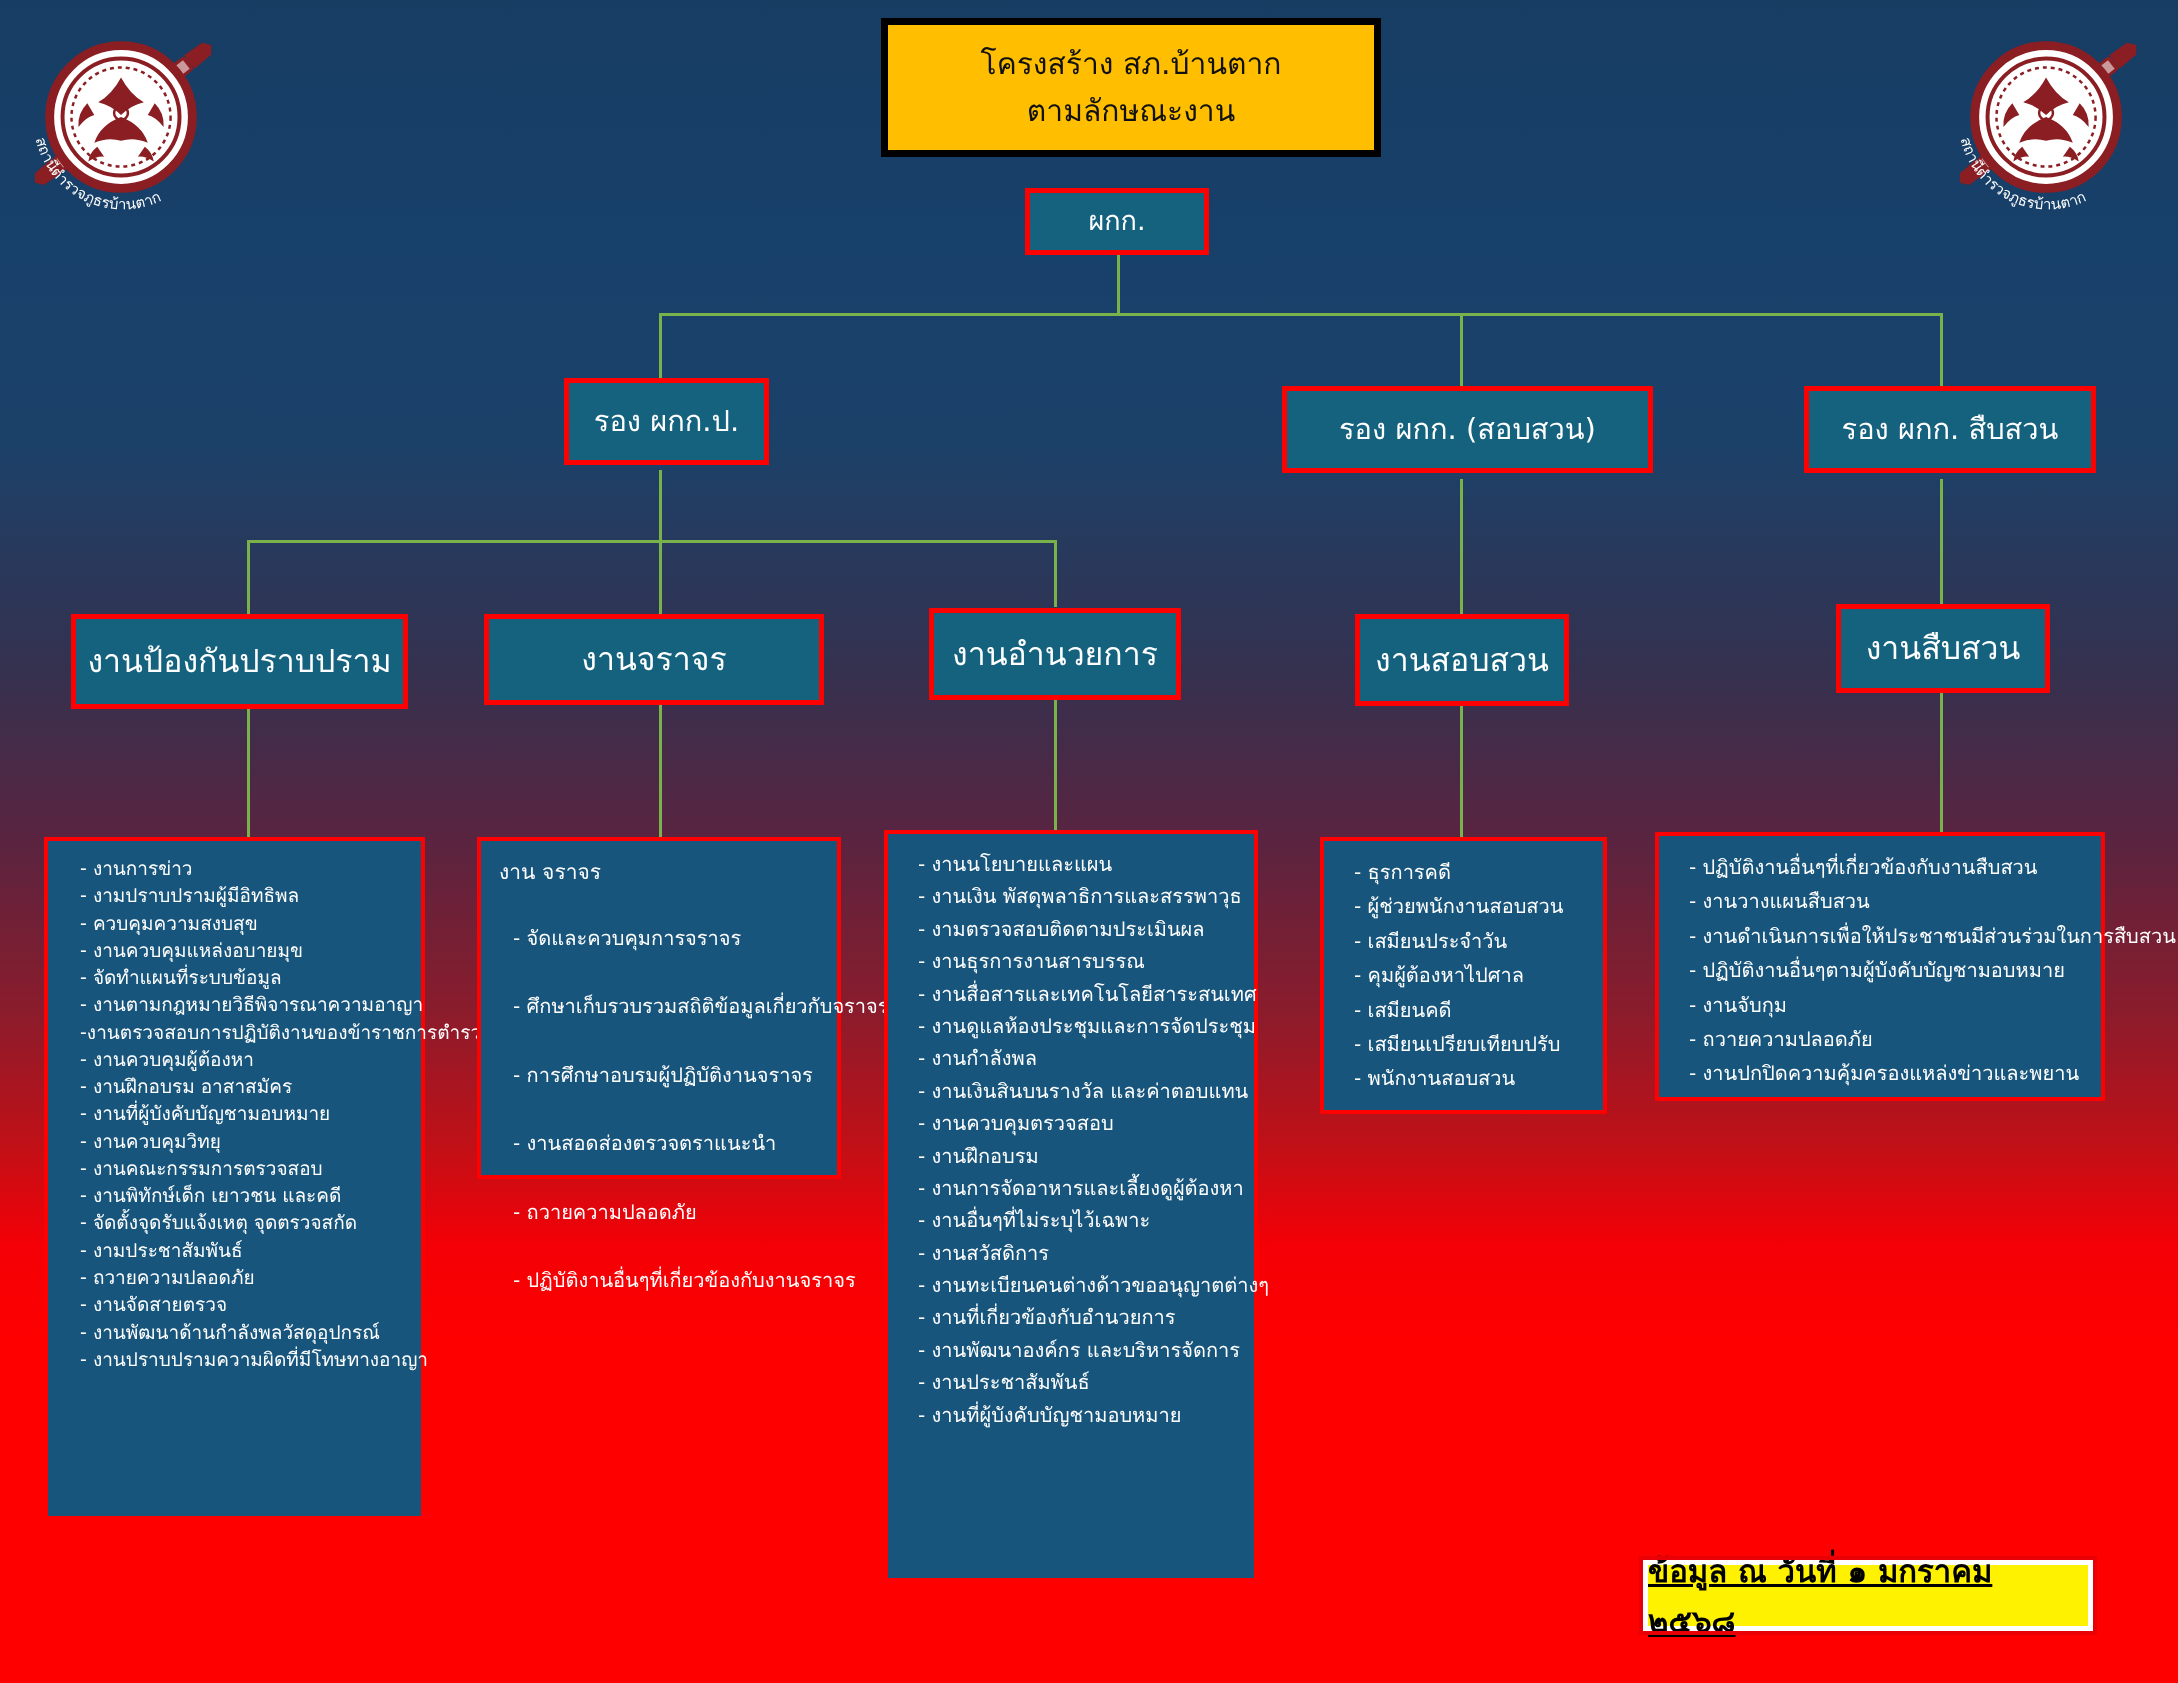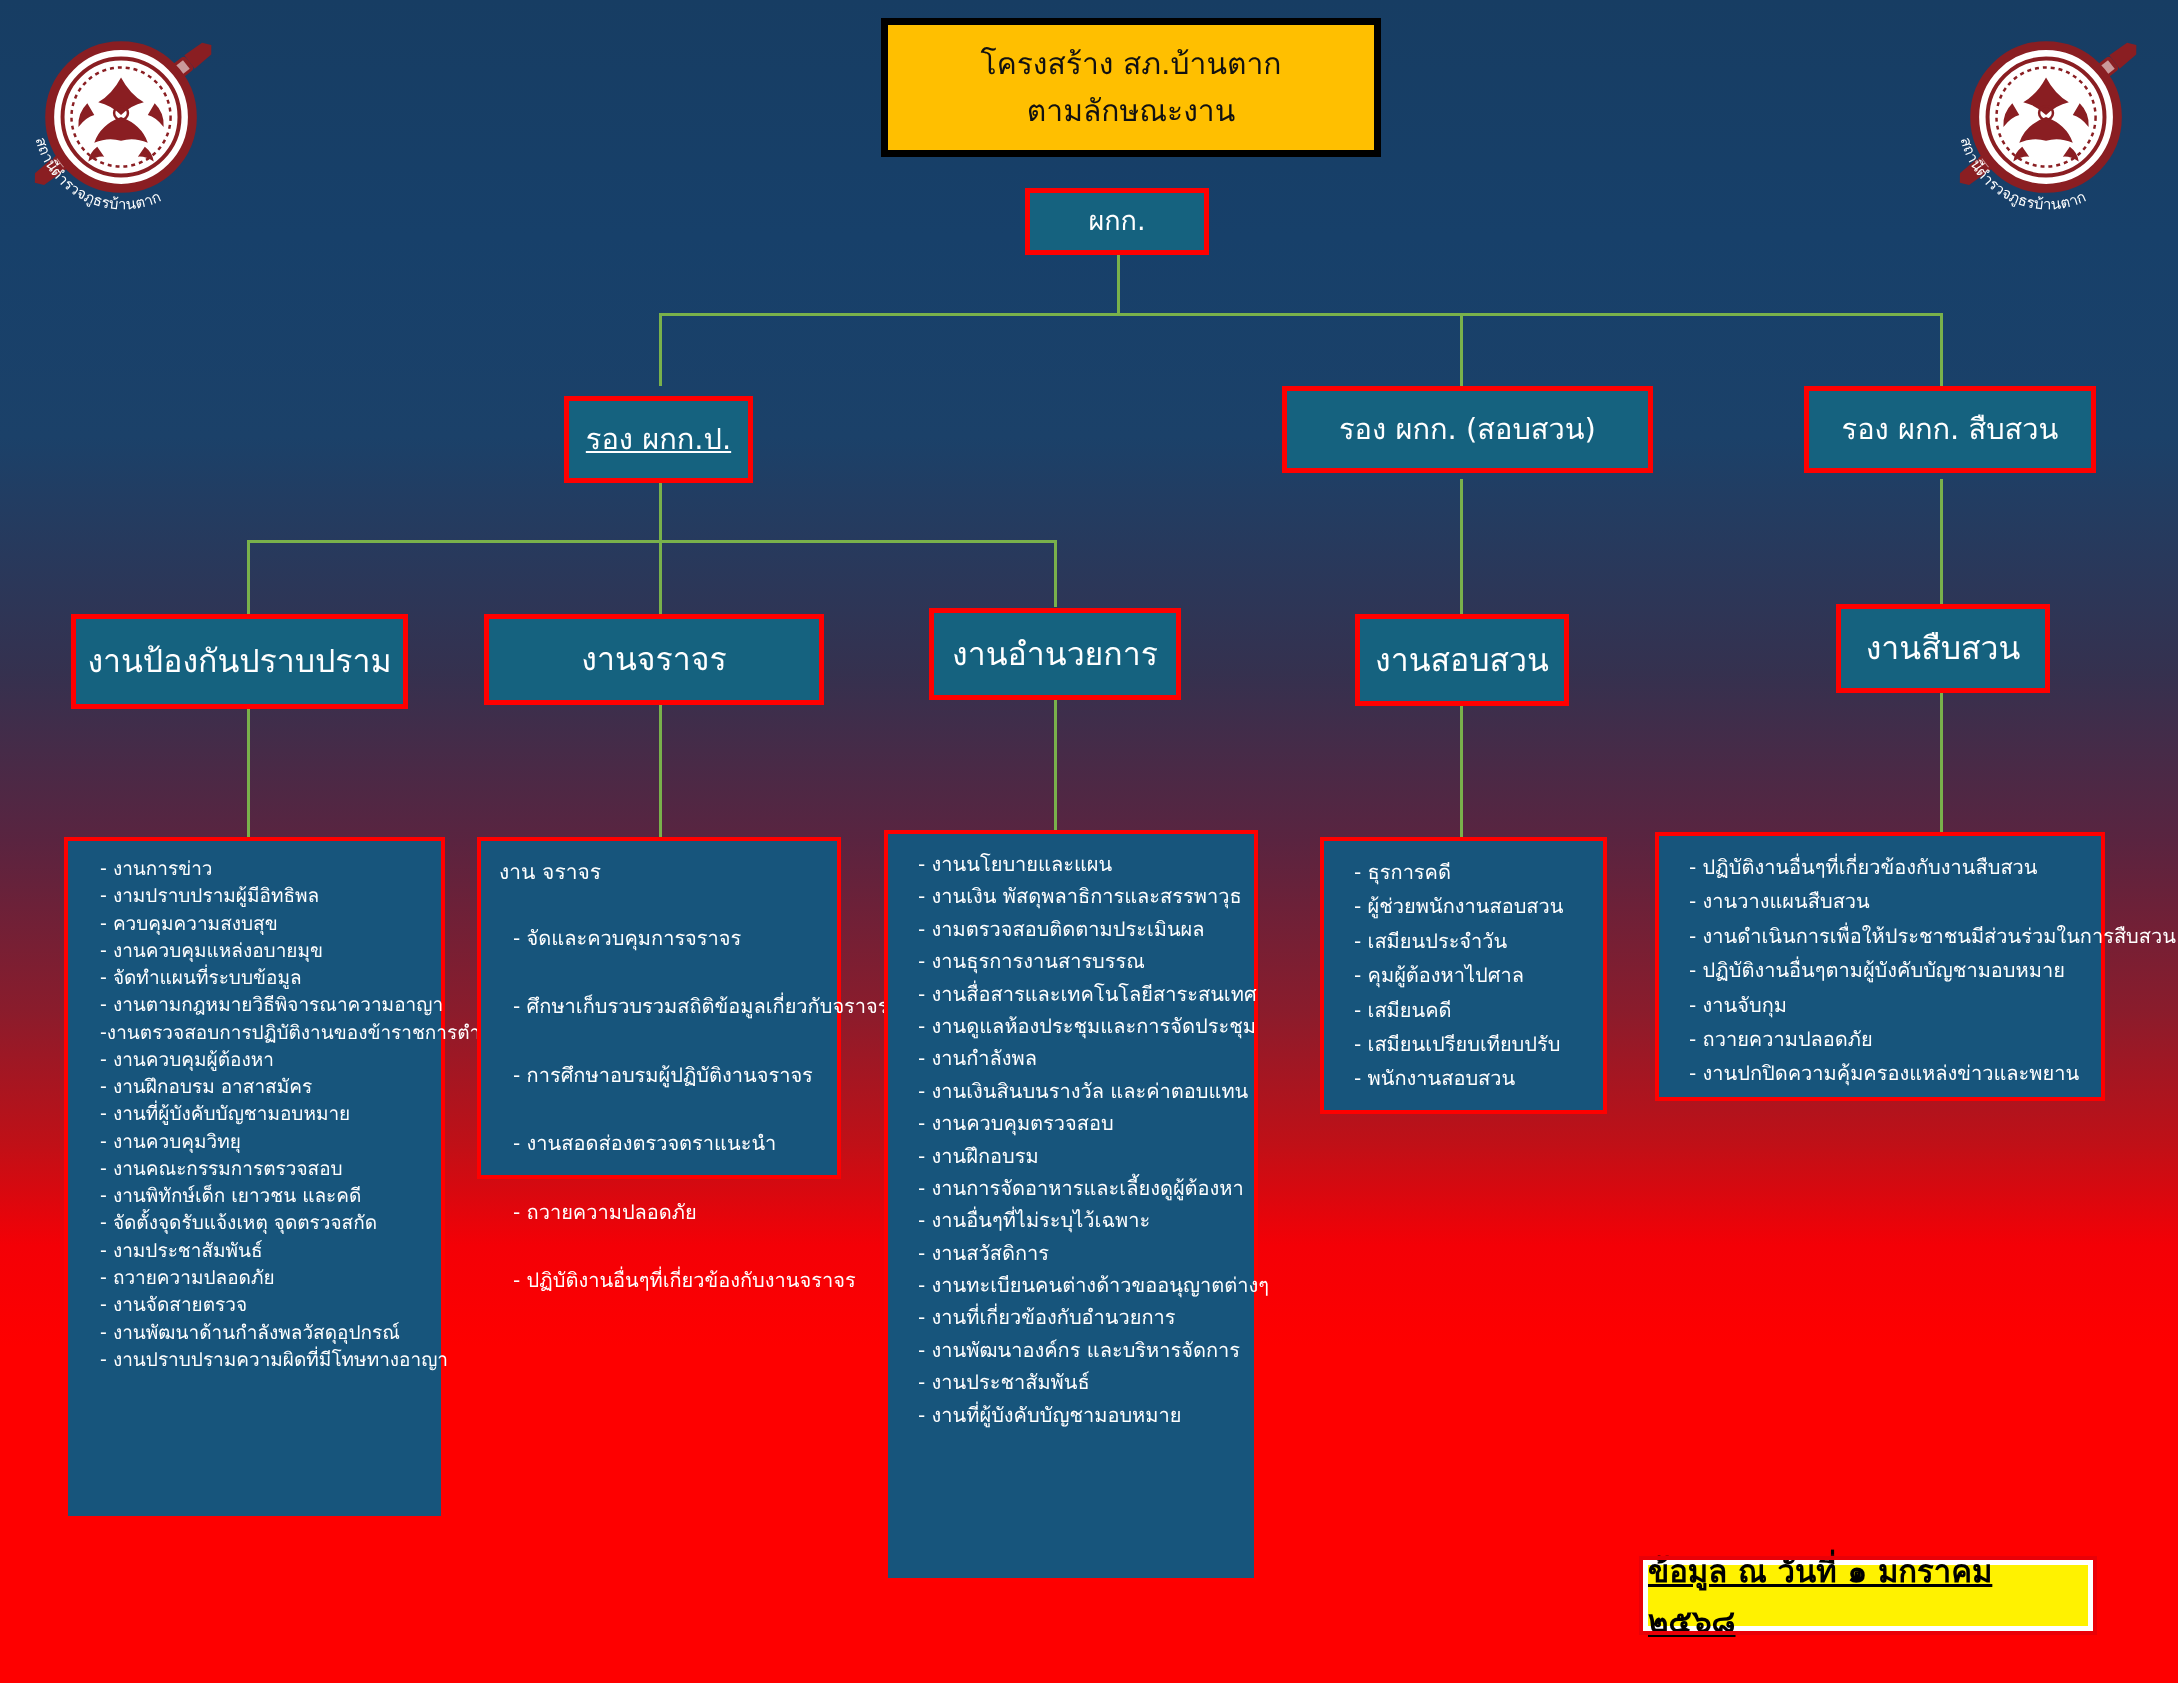--- a/index.html
+++ b/index.html
@@ -81,21 +81,21 @@
     margin-bottom: 14px;
     font-size: 21px;
   }
   .panel ul { list-style: none; }
   .panel li {
     display: block;
     white-space: nowrap;
     line-height: 1.12;
   }
 
-  #panel-prevention { left: 64px;  top: 837px;  width: 381px; height: 683px; }
+  #panel-prevention { left: 44px;  top: 837px;  width: 381px; height: 683px; }
   #panel-prevention li { padding: 3px 0 3px 14px; font-size: 19px; }
 
   #panel-traffic    { left: 477px; top: 837px;  width: 364px; height: 342px; }
   #panel-traffic li { padding: 7px 0 7px 14px; font-size: 20px; margin-top: 32px; }
 
   #panel-admin      { left: 884px; top: 830px;  width: 374px; height: 752px; }
   #panel-admin li { padding: 5px 0 5px 12px; font-size: 20px; }
 
   #panel-inquiry    { left: 1320px; top: 837px; width: 287px; height: 277px; }
   #panel-inquiry li { padding: 6px 0 6px 12px; font-size: 20px; }
@@ -207,21 +207,21 @@
   <div class="ln v" style="left:247px;  top:709px; height:129px;"></div>
   <div class="ln v" style="left:659px;  top:705px; height:133px;"></div>
   <div class="ln v" style="left:1054px; top:700px; height:131px;"></div>
   <div class="ln v" style="left:1460px; top:706px; height:132px;"></div>
   <div class="ln v" style="left:1940px; top:693px; height:140px;"></div>
 
   <div class="node lvl1" style="left:1025px; top:188px; width:184px; height:67px;">
     <span class="lbl">ผกก.</span>
   </div>
 
-  <div class="node lvl2" style="left:564px; top:396px; width:189px; height:87px;text-decoration:underline;">
+  <div class="node lvl2" style="left:564px; top:378px; width:205px; height:87px;">
     <span class="lbl">รอง ผกก.ป.</span>
   </div>
 
   <div class="node lvl2" style="left:1282px; top:386px; width:371px; height:87px;">
     <span class="lbl">รอง ผกก. (สอบสวน)</span>
   </div>
 
   <div class="node lvl3" style="left:71px; top:614px; width:337px; height:95px;">
     <span class="lbl">งานป้องกันปราบปราม</span>
   </div>

